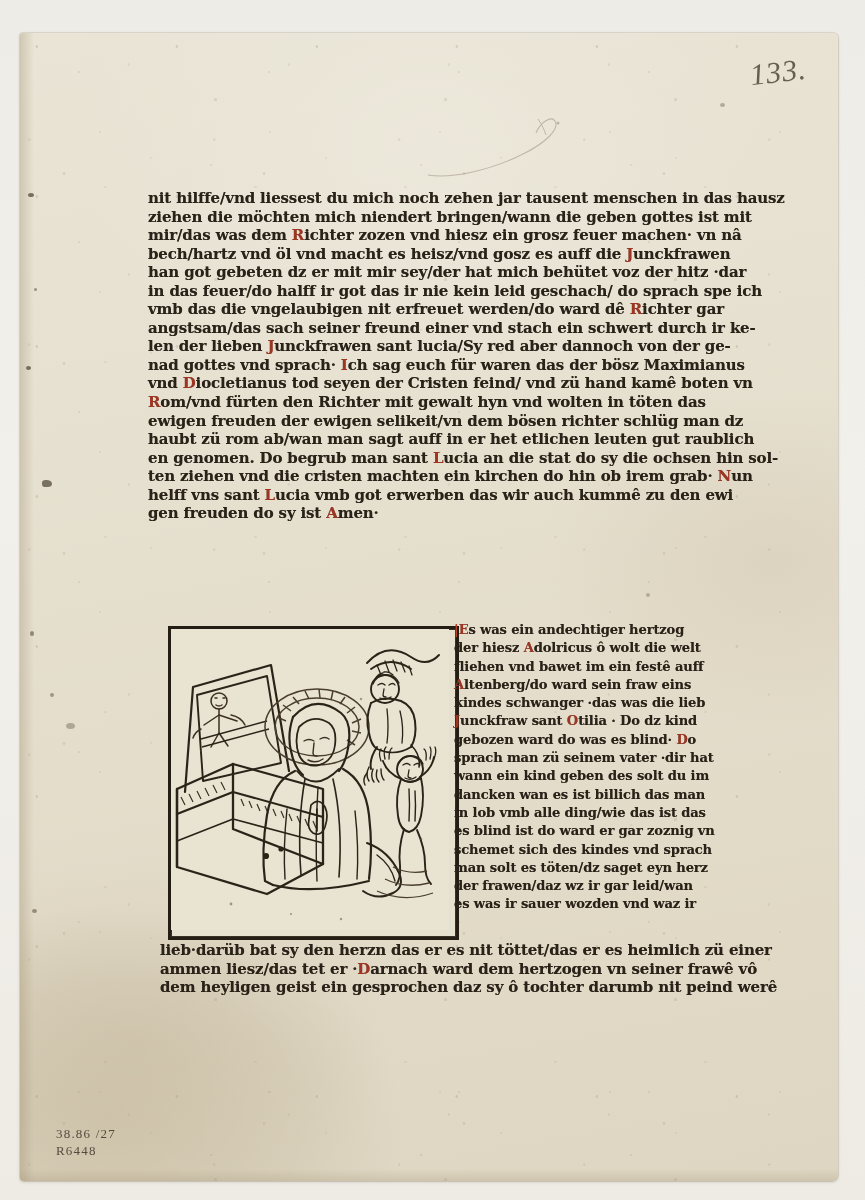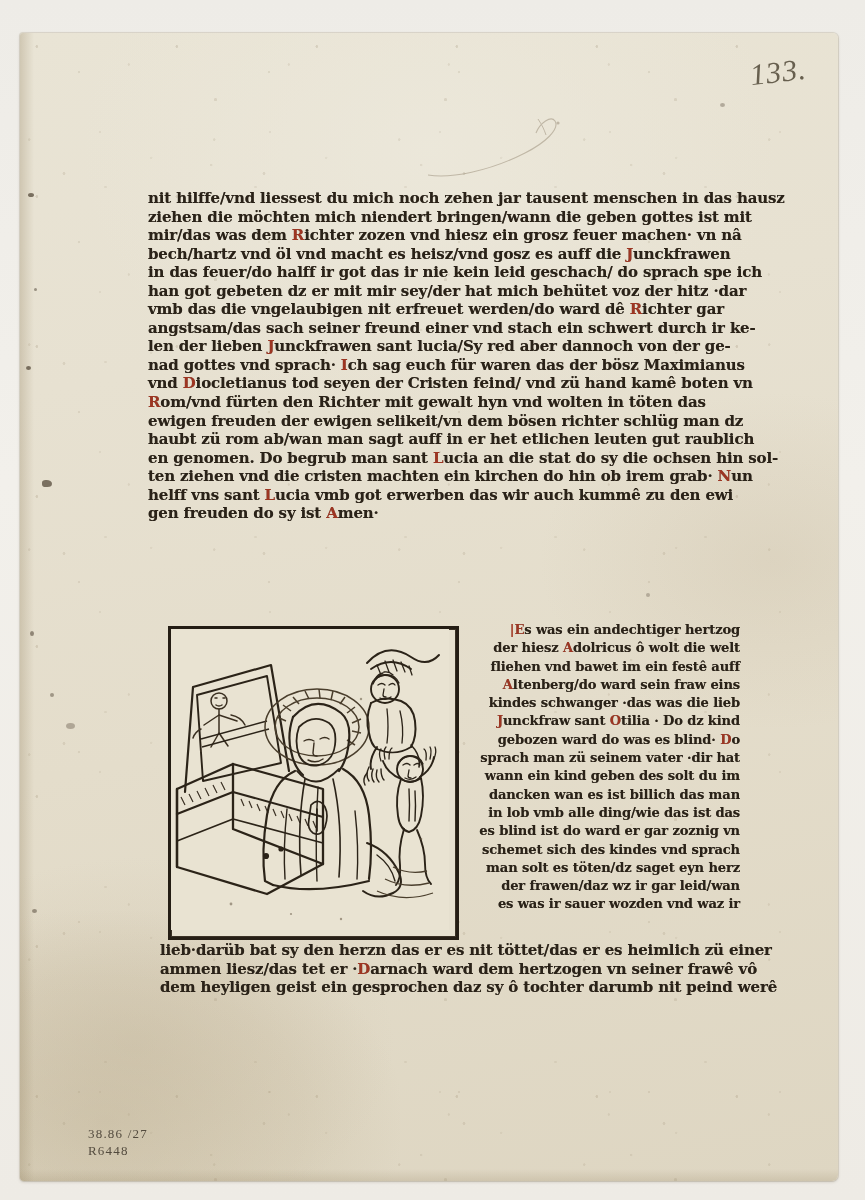--- a/index.html
+++ b/index.html
@@ -83,27 +83,27 @@
   
   .colzone{position:absolute;left:128px;top:588px;width:600px;height:322px;}
   .cut{
     position:absolute;left:20px;top:5px;width:285px;height:308px;
     background:#e6e0cf;
     border:3.5px solid #241d14;
     box-shadow:inset 0 0 0 1px #3a3125;
     overflow:hidden;
   }
   .cut svg{display:block;}
-  .rcol{position:absolute;left:296px;top:0px;width:296px;text-align:right;}
+  .rcol{position:absolute;left:306px;top:0px;width:296px;}
   .rcol .ln{font-size:13.1px;line-height:18.3px;}
 
   .bottomblock{position:absolute;left:140px;top:908px;width:610px;}
   .footnum{position:absolute;left:36px;bottom:22px;
     font-family:"Liberation Serif",serif;font-size:13px;color:#3d352a;
-    line-height:17px;opacity:.85;margin-left:32px;}
+    line-height:17px;opacity:.85;}
   .footnum div{letter-spacing:1.2px;}
 </style>
 </head>
 <body>
 
 <div class="scene">
 
   <div class="leaf">
     <div class="grain"></div>
     <div class="tidemark"></div>
@@ -127,22 +127,22 @@
       <path d="M8 62 C30 66 70 58 105 40 C125 30 140 16 135 8 C131 2 120 10 116 20" fill="none" stroke="#6b5a42" stroke-width="1.1"></path>
       <path d="M118 6 C122 12 124 16 126 22" fill="none" stroke="#6b5a42" stroke-width="1"></path>
       <circle cx="138" cy="10" r="1.6" fill="#6b5a42"></circle>
     </svg>
 
     <div class="textblock">
       <div class="ln"><span>nit hilffe/vnd liessest du mich noch zehen jar tausent menschen in das hausz</span></div>
       <div class="ln"><span>ziehen die möchten mich niendert bringen/wann die geben gottes ist mit</span></div>
       <div class="ln">mir/das was dem <span class="rub">R</span>ichter zozen vnd hiesz ein grosz feuer machen· vn nâ</div>
       <div class="ln">bech/hartz vnd öl vnd macht es heisz/vnd gosz es auff die <span class="rub">J</span>unckfrawen</div>
+      <div class="ln"><span>han got gebeten dz er mit mir sey/der hat mich behütet voz der hitz ·dar</span></div>
       <div class="ln"><span>in das feuer/do halff ir got das ir nie kein leid geschach/ do sprach spe ich</span></div>
-      <div class="ln"><span>han got gebeten dz er mit mir sey/der hat mich behütet voz der hitz ·dar</span></div>
       <div class="ln">vmb das die vngelaubigen nit erfreuet werden/do ward dê <span class="rub">R</span>ichter gar</div>
       <div class="ln"><span>angstsam/das sach seiner freund einer vnd stach ein schwert durch ir ke-</span></div>
       <div class="ln">len der lieben <span class="rub">J</span>unckfrawen sant lucia/Sy red aber dannoch von der ge-</div>
       <div class="ln">nad gottes vnd sprach· <span class="rub">I</span>ch sag euch für waren das der bösz Maximianus</div>
       <div class="ln">vnd <span class="rub">D</span>iocletianus tod seyen der Cristen feind/ vnd zü hand kamê boten vn</div>
       <div class="ln"><span class="rub">R</span>om/vnd fürten den Richter mit gewalt hyn vnd wolten in töten das</div>
       <div class="ln"><span>ewigen freuden der ewigen selikeit/vn dem bösen richter schlüg man dz</span></div>
       <div class="ln"><span>haubt zü rom ab/wan man sagt auff in er het etlichen leuten gut raublich</span></div>
       <div class="ln">en genomen. Do begrub man sant <span class="rub">L</span>ucia an die stat do sy die ochsen hin sol-</div>
       <div class="ln">ten ziehen vnd die cristen machten ein kirchen do hin ob irem grab· <span class="rub">N</span>un</div>

